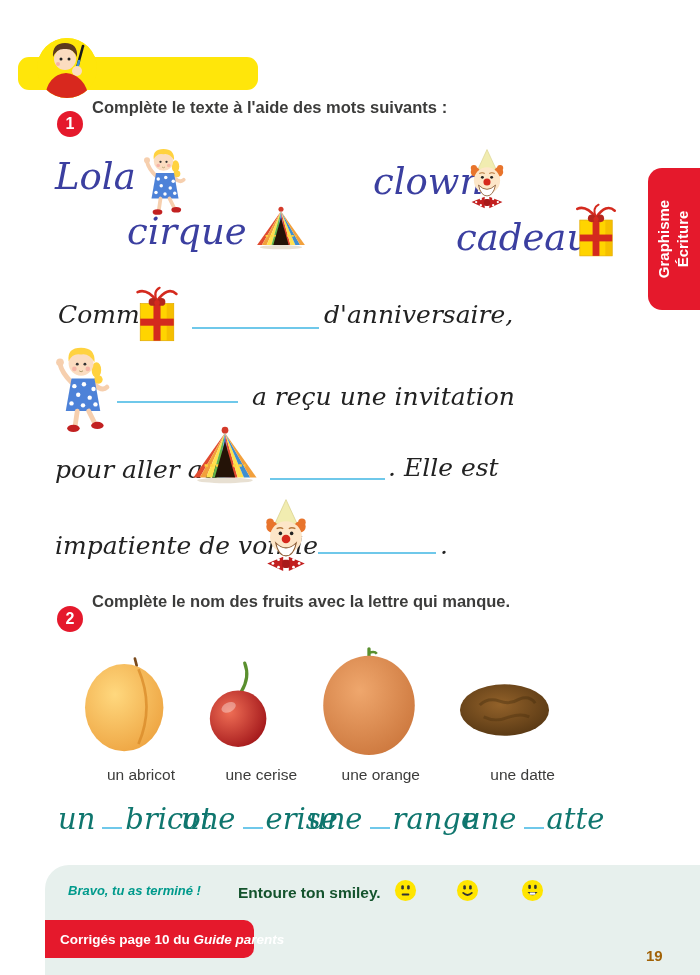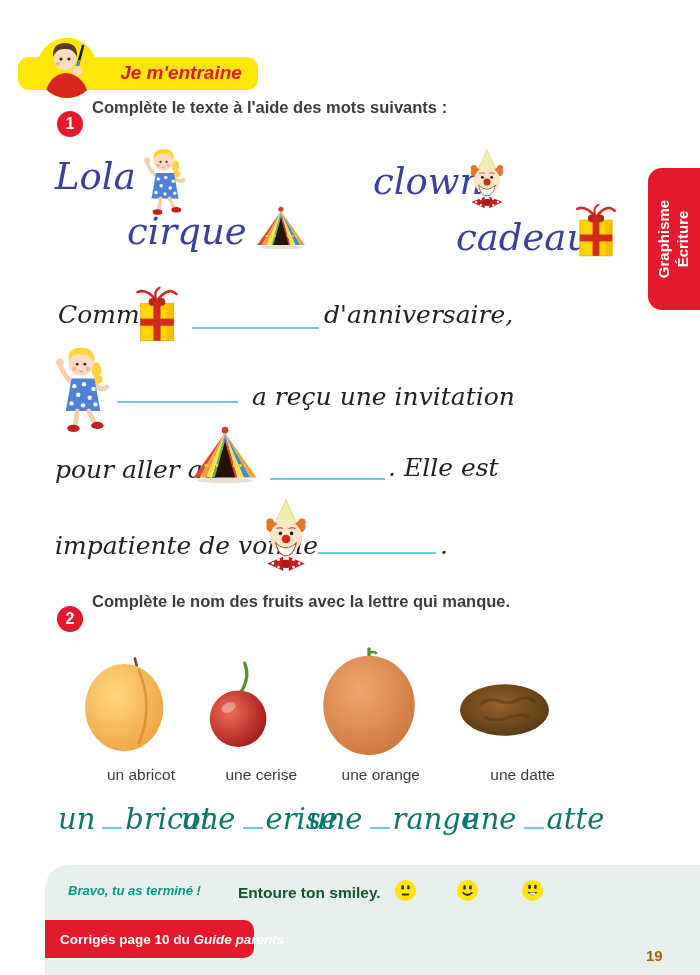--- a/index.html
+++ b/index.html
@@ -219,21 +219,20 @@
           <circle cx="32" cy="21" r="1.5" fill="#222"></circle>
         <circle cx="21" cy="26" r="2" fill="#f4a89e" opacity="0.8"></circle>
         <path d="M46,8 L40,30" stroke="#1a1a1a" stroke-width="2.6" stroke-linecap="round"></path>
         <path d="M42,23 L40,31" stroke="#3e8ed0" stroke-width="2.6" stroke-linecap="round"></path>
         <circle cx="40" cy="33" r="5" fill="#fbdcc0"></circle>
       </symbol>
     </defs>
   </svg>
 
   <div class="abs top-banner"></div>
-  <div class="abs banner-title">Je m'entraine</div>
   <div class="abs boy-circle">
     <svg>
         <use href="#sym-boy"></use>
       </svg>
   </div>
 
   <div class="abs side-tab">
     <div class="rot">
       <span>Graphisme</span>
       <span>Écriture</span>

